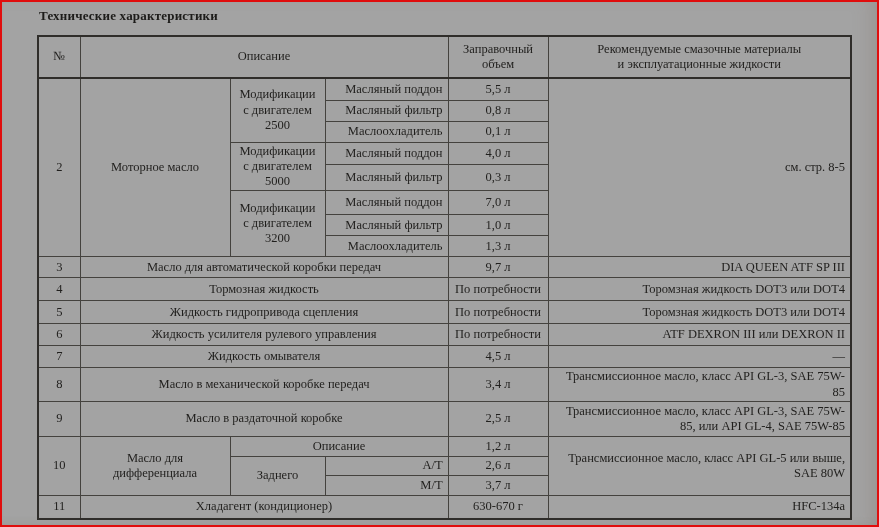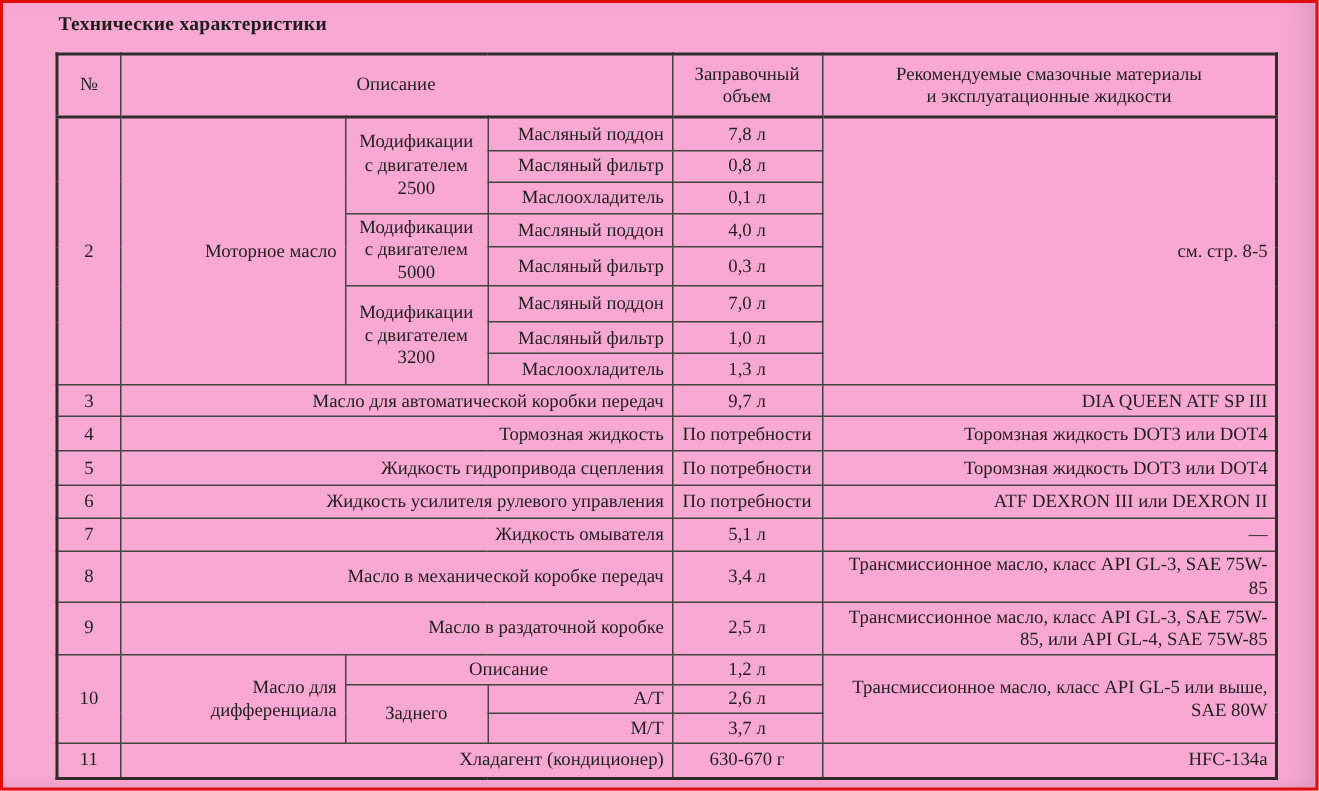--- a/index.html
+++ b/index.html
@@ -5,21 +5,21 @@
   html,body { margin:0; padding:0; }
   body {
     width:879px; height:527px;
     font-family:"Liberation Serif","DejaVu Serif",serif;
     background:#ffffff;
   }
   .page {
     position:relative;
     width:879px; height:527px;
     box-sizing:border-box;
-    background:#f9a8d4;
+    background:#a3a3a3;
     border:2px solid #e00d0d;
     overflow:hidden;
     box-shadow: inset -16px 0 20px -12px rgba(125,105,95,0.28),
                 inset 0 -6px 10px -7px rgba(120,110,100,0.18);
   }
   .page-title {
     position:absolute; left:37px; top:6px;
     font-size:13px; font-weight:bold; color:#1d1c1a;
     letter-spacing:0.2px;
   }
@@ -31,21 +31,21 @@
     font-size:12.5px; color:#201f1d; line-height:1.22;
   }
   table.spec td {
     border:1px solid #44423e;
     padding:1px 5px;
     vertical-align:middle;
     overflow:hidden;
   }
   tr.head td { border-bottom:2px solid #2f2d2a; text-align:center; }
   .c-num  { text-align:center; }
-  .c-name { text-align:right; padding-left:8px; }
+  .c-name { text-align:center; padding-left:8px; }
   .c-group{ text-align:center; padding-left:8px; }
   .c-part { text-align:right; padding-left:8px; }
   .c-vol  { text-align:center; }
   .c-spec { text-align:right; padding-left:4px; padding-right:4px; }
   
   .h-head{height:42px}
   .h22{height:22px}.h21{height:21px}.h25{height:25px}.h24{height:24px}
   .h23{height:23px}.h20{height:20px}.h19{height:19px}.h35{height:35px}
 </style>
 </head>
@@ -73,21 +73,21 @@
         <div>Рекомендуемые смазочные материалы</div>
         <div>и эксплуатационные жидкости</div>
       </td>
     </tr>
 
     <tr class="h22">
       <td class="c-num" rowspan="8">2</td>
       <td class="c-name" rowspan="8">Моторное масло</td>
       <td class="c-group" rowspan="3">Модификации с двигателем 2500</td>
       <td class="c-part">Масляный поддон</td>
-      <td class="c-vol">7,8 л</td>
+      <td class="c-vol">5,5 л</td>
       <td class="c-spec" rowspan="8">см. стр. 8-5</td>
     </tr>
     <tr class="h21">
       <td class="c-part">Масляный фильтр</td>
       <td class="c-vol">0,8 л</td>
     </tr>
     <tr class="h21">
       <td class="c-part">Маслоохладитель</td>
       <td class="c-vol">0,1 л</td>
     </tr>
@@ -134,21 +134,21 @@
     </tr>
     <tr class="h22">
       <td class="c-num">6</td>
       <td class="c-name" colspan="3">Жидкость усилителя рулевого управления</td>
       <td class="c-vol">По потребности</td>
       <td class="c-spec">ATF DEXRON III или DEXRON II</td>
     </tr>
     <tr class="h22">
       <td class="c-num">7</td>
       <td class="c-name" colspan="3">Жидкость омывателя</td>
-      <td class="c-vol">5,1 л</td>
+      <td class="c-vol">4,5 л</td>
       <td class="c-spec">—</td>
     </tr>
     <tr class="h22">
       <td class="c-num">8</td>
       <td class="c-name" colspan="3">Масло в механической коробке передач</td>
       <td class="c-vol">3,4 л</td>
       <td class="c-spec">Трансмиссионное масло, класс API GL-3, SAE 75W-85</td>
     </tr>
     <tr class="h35">
       <td class="c-num">9</td>

